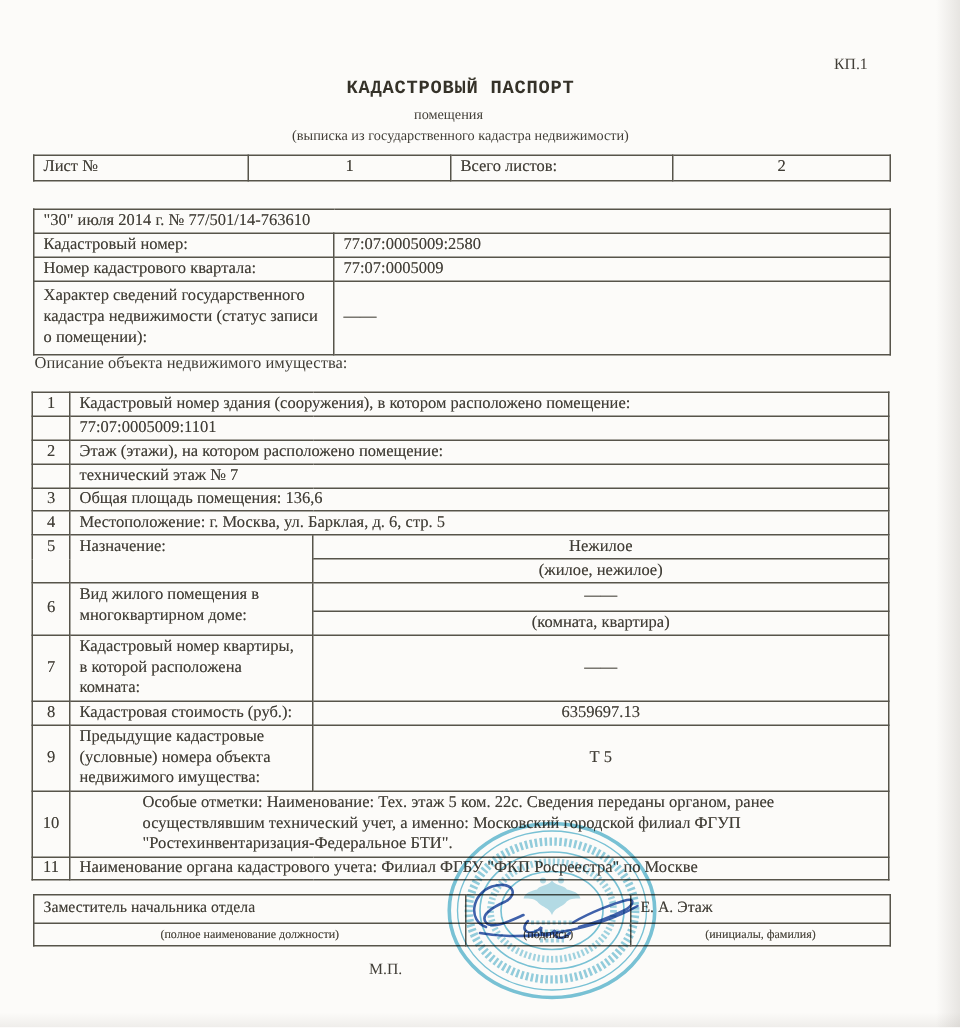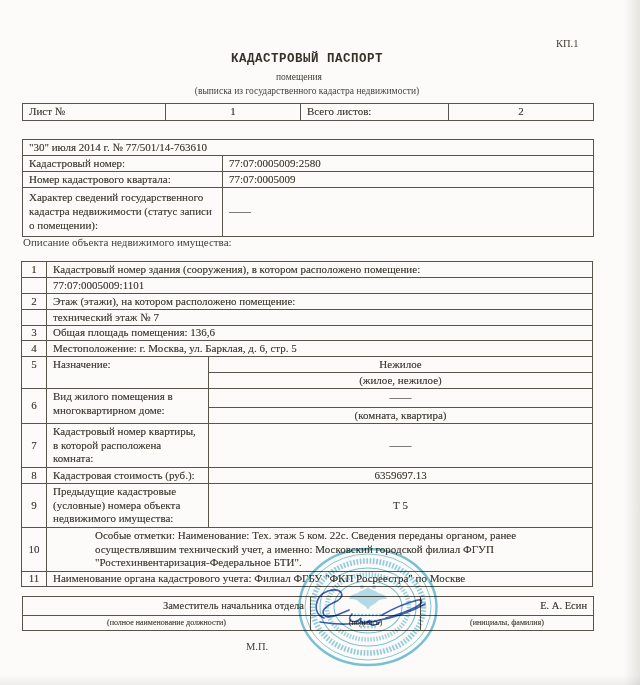--- a/index.html
+++ b/index.html
@@ -41,21 +41,21 @@
   .obj-heading  { position:absolute; left:23px; top:236px; font-size:11px; }
   .obj-table    { position:absolute; left:21px; top:261px; width:571px; }
   .sig-table    { position:absolute; left:22px; top:596px; width:571px; }
 
   td.num { text-align:center; padding:0 2px; }
   td.ctr { text-align:center; }
   td.vtop { vertical-align:top; padding-top:1px; }
   td.h15 { height:14px; } td.h16 { height:15px; } td.h19 { height:18px; }
   td.h44 { height:43px; }
   td.padwrap { padding-right:70px;padding-left:48px; }
-  .sig-table td.name-cell { height:18px; text-align:right; font-size:10.5px; }
+  .sig-table td.name-cell { height:18px; text-align:left; font-size:10.5px; }
   .sig-table td.cap-cell  { height:14px; text-align:center; font-size:8px; color:#4b473e; }
   .seal-mark { position:absolute; left:246px; top:641px; font-size:10.5px; }
 
   .stamp-svg { position:absolute; left:296px; top:545px; width:144px; height:140px;
                mix-blend-mode:multiply; pointer-events:none; }
   .signature-svg { position:absolute; left:302px; top:584px; width:130px; height:44px;
                    mix-blend-mode:multiply; pointer-events:none; }
 </style>
 </head>
 <body>
@@ -186,21 +186,21 @@
   <table class="sig-table">
     <colgroup>
         <col style="width:288px">
         <col style="width:110px">
         <col style="width:173px">
       </colgroup>
     <tbody>
         <tr>
       <td class="name-cell">Заместитель начальника отдела</td>
       <td class="name-cell"></td>
-      <td class="name-cell">Е. А. Есин</td>
+      <td class="name-cell">Е. А. Этаж</td>
     </tr>
     <tr>
       <td class="cap-cell">(полное наименование должности)</td>
       <td class="cap-cell">(подпись)</td>
       <td class="cap-cell">(инициалы, фамилия)</td>
     </tr>
   </tbody>
     </table>
 
   <div class="seal-mark">М.П.</div>

